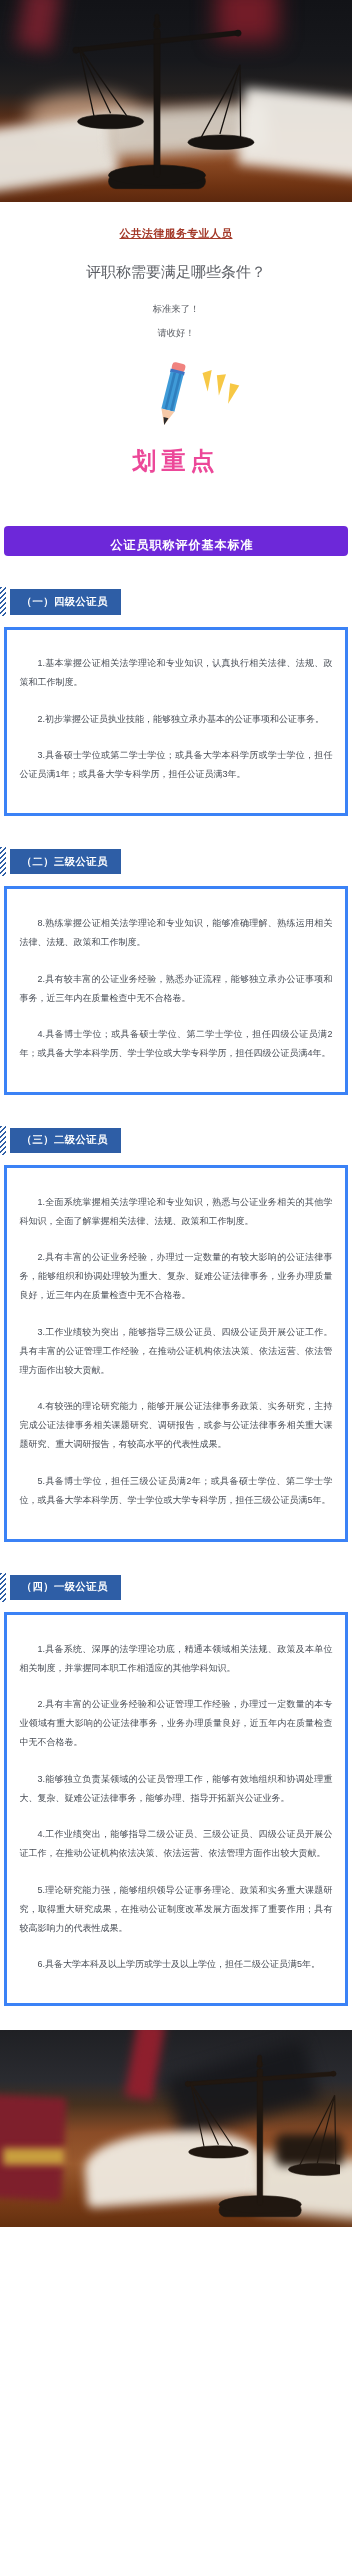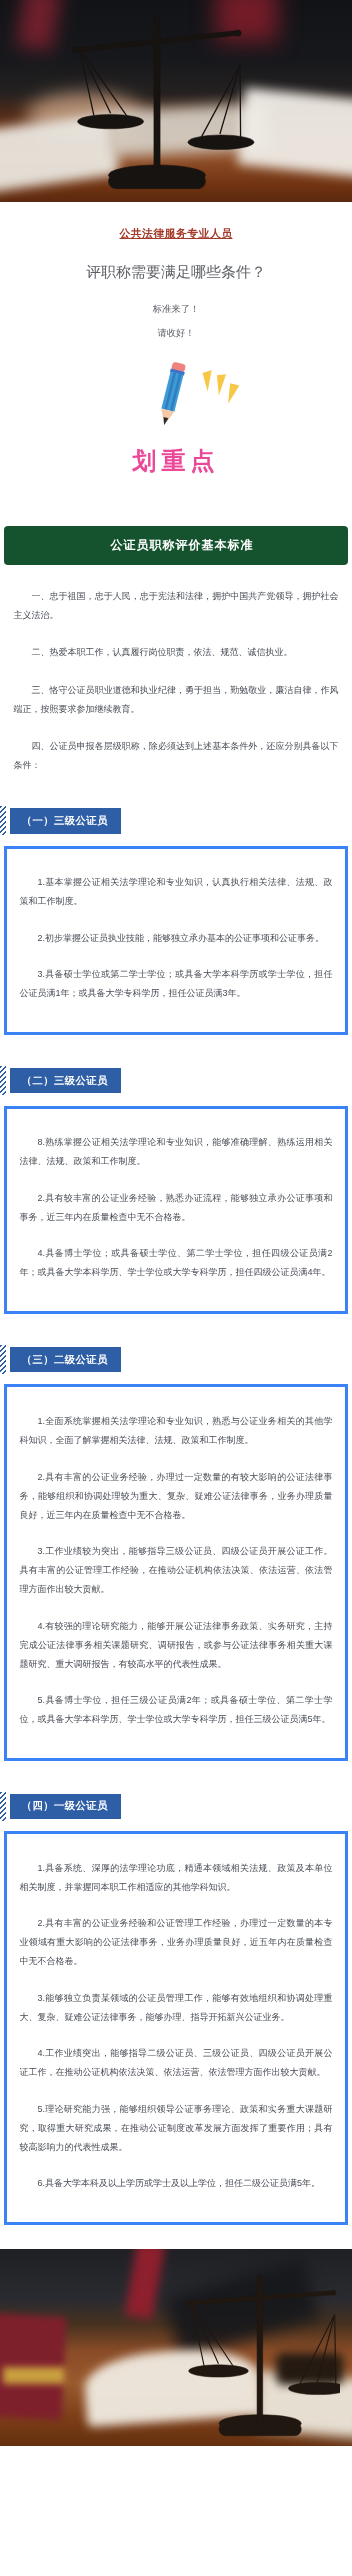--- a/index.html
+++ b/index.html
@@ -36,21 +36,21 @@
   
   .lead{text-align:center;}
   .lead-title{margin-top:25px;font-size:10.8px;font-weight:bold;color:#a43a2a;letter-spacing:0.5px;text-decoration:underline;}
   .lead-sub{margin-top:22px;font-size:15px;color:#5d6066;}
   .lead-line{margin-top:20.6px;font-size:9.3px;color:#5d6066;}
   .lead-line + .lead-line{margin-top:11.3px;}
   .pencil-wrap{margin:18.5px auto 0;width:165px;height:72px;position:relative;}
   .highlight-title{margin-top:15px;font-size:24px;font-weight:900;color:#ec4899;letter-spacing:5.2px;font-family:"DejaVu Sans",sans-serif;}
 
   
-  .sec-header{margin:49px 4.1px 0;background:#14532d;border-radius:4.1px;height:39px;line-height:39px;
+  .sec-header{margin:49px 4.1px 0;background:#6d28d9;border-radius:4.1px;height:30px;line-height:39px;
     text-align:center;color:#ffffff;font-size:12px;font-weight:bold;letter-spacing:1px;padding-left:12px;}
   .general{padding:3.1px 13.4px 0;}
   .general p{font-size:9px;line-height:19px;color:#474c55;text-indent:2em;text-align:justify;margin:18.5px 0;}
   .badge-row{display:flex;align-items:center;margin:31px 0 10.3px;}
   .badge-stripe{width:5.7px;height:29px;margin-right:4.6px;
     background:repeating-linear-gradient(135deg,#2e5ea6 0 1.5px,#ffffff 1.5px 3.6px);}
   .badge{background:#2e5ea6;color:#ffffff;font-weight:bold;font-size:10.3px;padding:5.7px 13.4px 5.7px 11.3px;letter-spacing:0.5px;}
   .crit-box{margin:0 4.1px;border:3px solid #3b82f6;background:#ffffff;padding:7.2px 12.4px 11.3px;}
   .crit-box p{font-size:9px;line-height:19px;color:#474c55;text-indent:2em;text-align:justify;margin:17.5px 0;}
 </style>
@@ -110,30 +110,24 @@
         <path d="M40 14 L58 12 L44 54 Z" fill="#f7c845"></path>
         <path d="M66 30 L84 34 L62 70 Z" fill="#f7c845"></path>
       </svg>
     </div>
 
     <div class="highlight-title">划重点</div>
   </div>
 
   <div class="sec-header">公证员职称评价基本标准</div>
 
-  <div class="general">
-    <p>一、忠于祖国，忠于人民，忠于宪法和法律，拥护中国共产党领导，拥护社会主义法治。</p>
-    <p>二、热爱本职工作，认真履行岗位职责，依法、规范、诚信执业。</p>
-    <p>三、恪守公证员职业道德和执业纪律，勇于担当，勤勉敬业，廉洁自律，作风端正，按照要求参加继续教育。</p>
-    <p>四、公证员申报各层级职称，除必须达到上述基本条件外，还应分别具备以下条件：</p>
-  </div>
 
   <div class="badge-row">
     <div class="badge-stripe"></div>
-    <div class="badge">（一）三级公证员</div>
+    <div class="badge">（一）四级公证员</div>
   </div>
   <div class="crit-box">
     <p>1.基本掌握公证相关法学理论和专业知识，认真执行相关法律、法规、政策和工作制度。</p>
     <p>2.初步掌握公证员执业技能，能够独立承办基本的公证事项和公证事务。</p>
     <p>3.具备硕士学位或第二学士学位；或具备大学本科学历或学士学位，担任公证员满1年；或具备大学专科学历，担任公证员满3年。</p>
   </div>
 
   <div class="badge-row">
     <div class="badge-stripe"></div>
     <div class="badge">（二）三级公证员</div>

